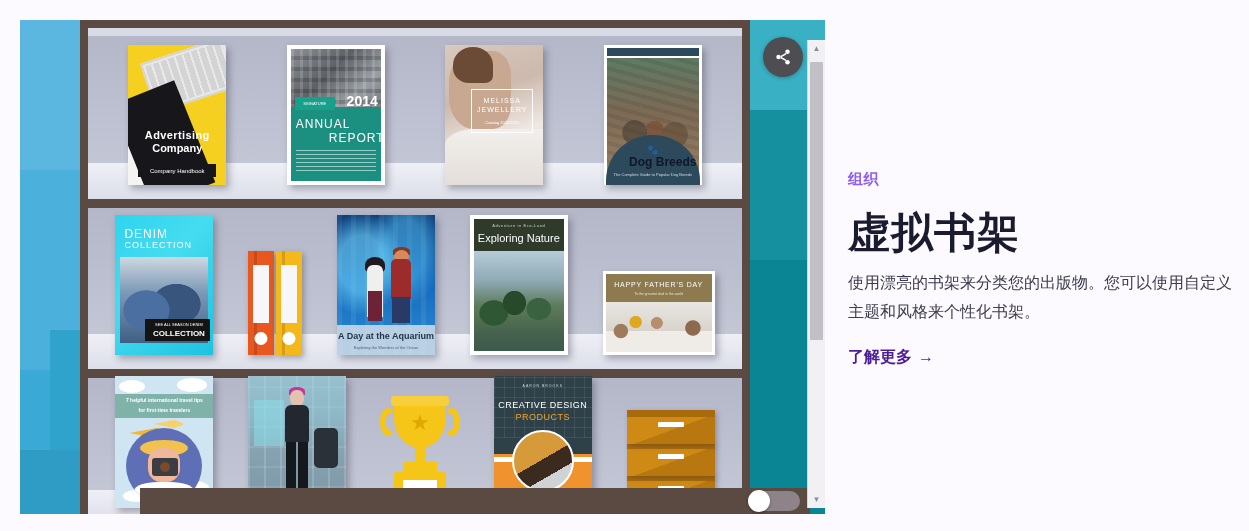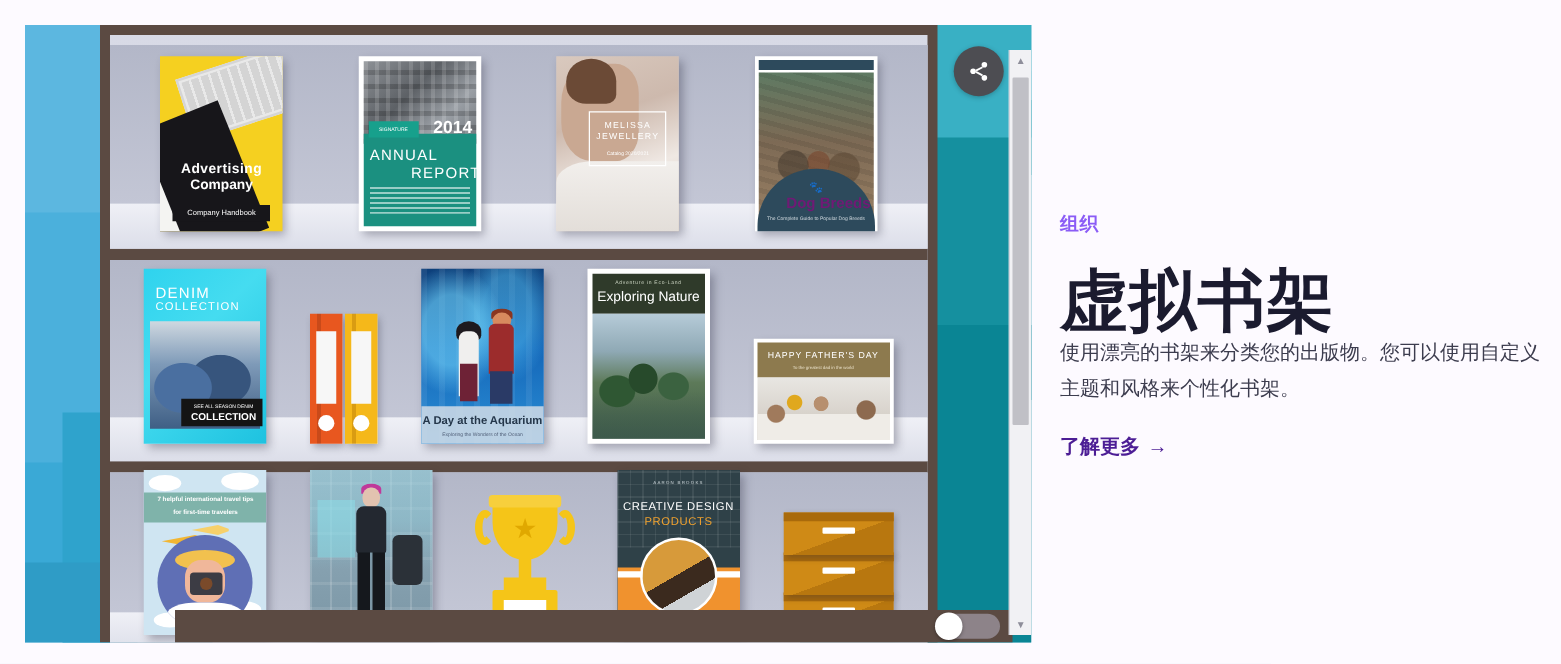--- a/index.html
+++ b/index.html
@@ -138,21 +138,21 @@
   .b-dog .ph { position:absolute; left:3px; right:3px; top:13px; bottom:3px;
     background: linear-gradient(180deg,#5f7a63 0%, #7d6a55 45%, #9c8265 100%); }
   .b-dog .ph:after { content:""; position:absolute; inset:0;
     background: radial-gradient(circle at 30% 60%, rgba(60,50,40,.5) 0 12%, transparent 13%),
                 radial-gradient(circle at 52% 58%, rgba(120,70,45,.6) 0 10%, transparent 11%),
                 radial-gradient(circle at 74% 62%, rgba(90,70,50,.55) 0 12%, transparent 13%),
                 repeating-linear-gradient(15deg, rgba(0,0,0,.08) 0 4px, transparent 4px 9px); }
   .b-dog .circ { position:absolute; left:2px; right:2px; bottom:-26px; height:76px; background:#2d4a5c;
     border-radius: 50% 50% 0 0 / 60% 60% 0 0; }
   .b-dog .paw { position:absolute; left:0; right:0; bottom:30px; text-align:center; font-size:9px; color:#e6eaee; }
-  .b-dog .ttl { position:absolute; left:0; right:0; bottom:16px; text-align:center; font-size:12px; font-weight:bold; color:#701a75;padding-left:20px; }
+  .b-dog .ttl { position:absolute; left:0; right:0; bottom:16px; text-align:center; font-size:12px; font-weight:bold; color:#0f172a;padding-left:20px; }
   .b-dog .sub { position:absolute; left:6px; right:6px; bottom:8px; text-align:center; font-size:4px; color:#cfd8de; }
 
   
   .b-den { background: linear-gradient(135deg,#2fd3ee 0%, #45dcf0 40%, #1ec2e0 100%); padding:5px; }
   .b-den .h1 { position:absolute; left:9px; top:12px; font-size:12px; color:#fff; letter-spacing:1px; }
   .b-den .h2 { position:absolute; left:9px; top:25px; font-size:9px; color:#fff; letter-spacing:1px; }
   .b-den .ph { position:absolute; left:5px; right:5px; top:42px; bottom:12px;
     background: linear-gradient(180deg,#cfd8e0 0%, #7e9ab8 40%, #3f5f85 100%); }
   .b-den .ph:after { content:""; position:absolute; inset:0;
     background: radial-gradient(ellipse at 30% 62%, #4a6fa0 0 26%, transparent 27%),
@@ -309,21 +309,21 @@
   .slider-track {
     position:absolute; left:60px; bottom:0; width:670px; height:26px; background:#5b4a42; z-index:6;
   }
   .slider-knobwrap { position:absolute; left:608px; top:3px; width:52px; height:20px; background:#8d8389; border-radius:10px; }
   .slider-knob { position:absolute; left:0px; top:-1px; width:22px; height:22px; background:#fff; border-radius:50%;
     box-shadow:0 1px 3px rgba(0,0,0,.35); }
 
   
   .panel { position:absolute; left:848px; top:0; width:400px; height:531px; }
   .eyebrow { position:absolute; top:170px; left:0; font-size:15px; font-weight:bold; color:#8b5cf6; letter-spacing:.5px; }
-  .title { position:absolute; top:205px; left:0; font-size:54px; font-weight:bold; color:#1b1b2f; letter-spacing:1px; }
+  .title { position:absolute; top:205px; left:0; font-size:42px; font-weight:bold; color:#1b1b2f; letter-spacing:1px; }
   .desc { position:absolute; top:268px; left:0; width:392px; font-size:16px; line-height:29px; color:#3c3c4e; }
   .cta { position:absolute; top:347px; left:0; font-size:16px; font-weight:bold; color:#4c1d95; text-decoration:none; }
   .cta .ar { margin-left:6px; }
 </style>
 </head>
 <body>
 
 <div class="page">
 
   <div class="visual">

